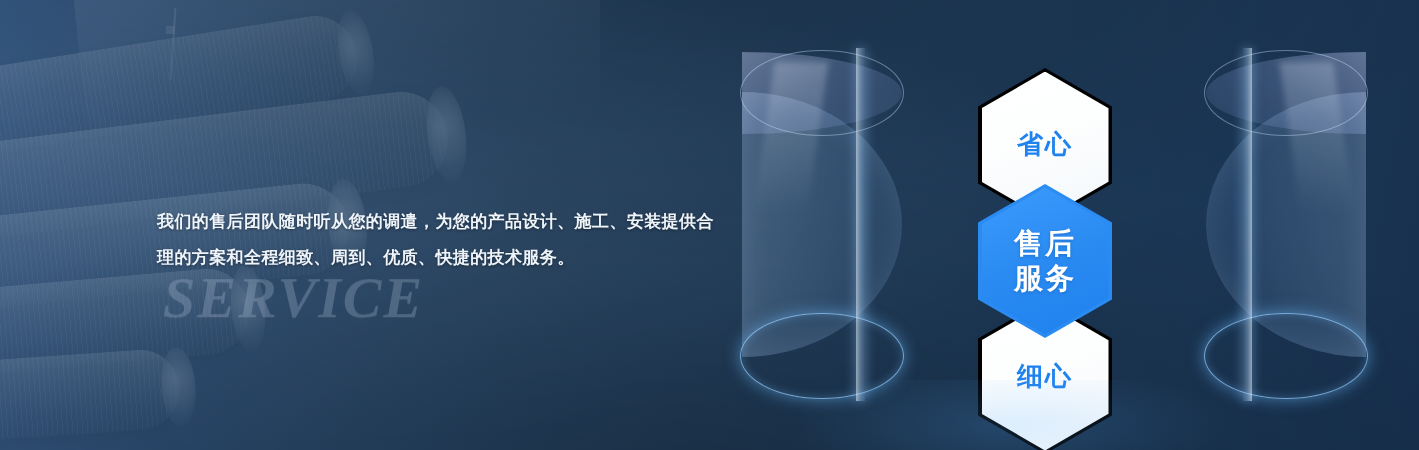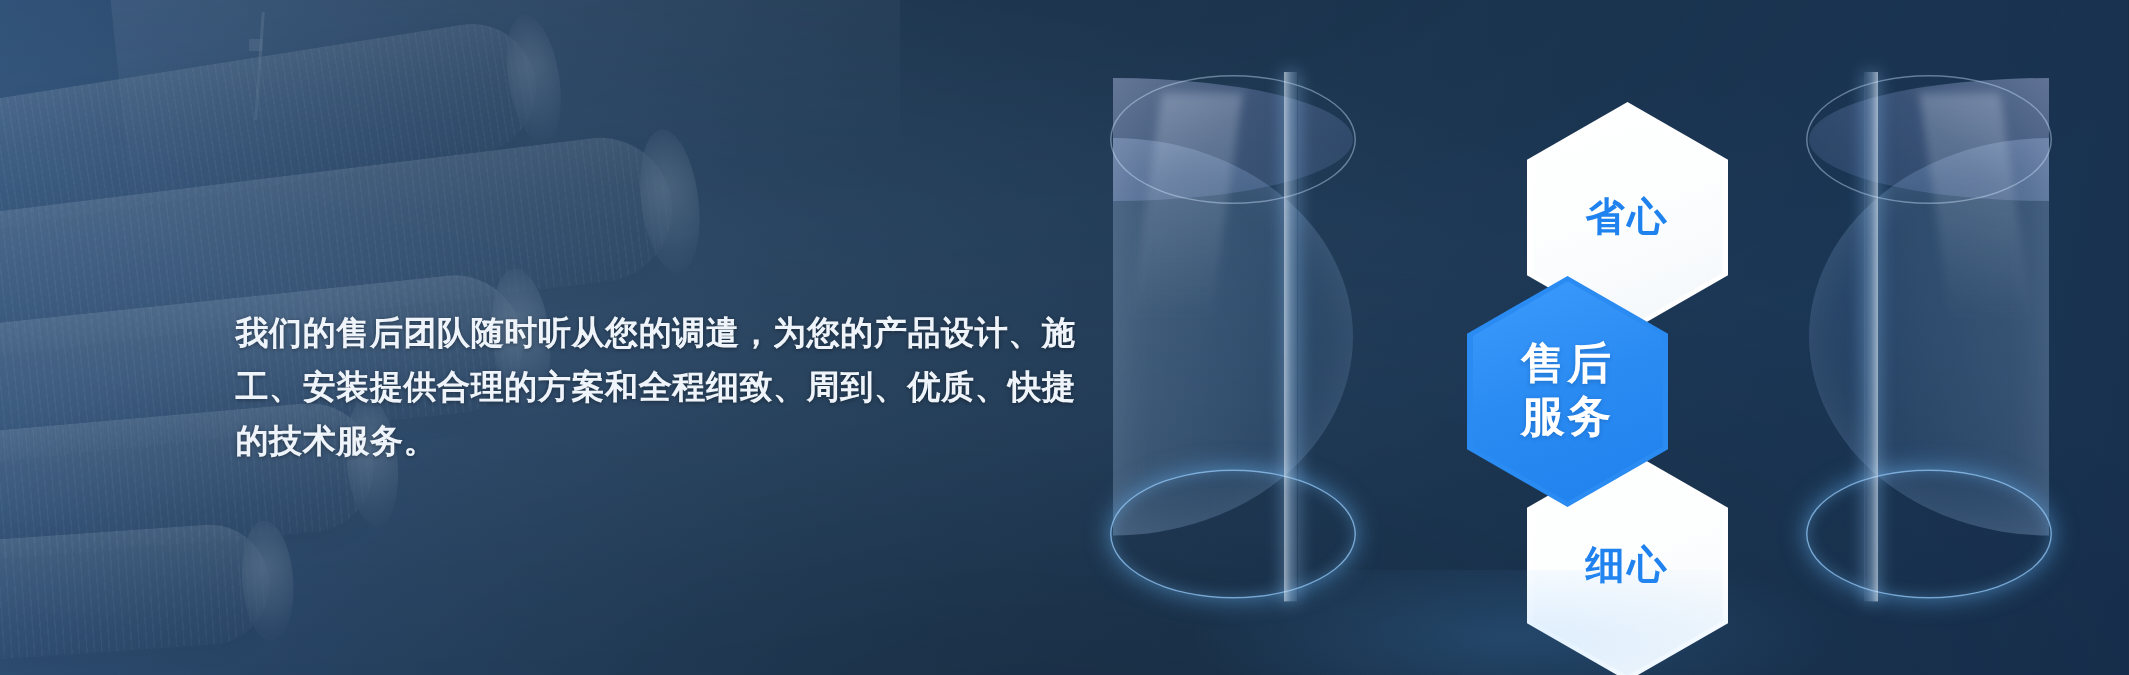--- a/index.html
+++ b/index.html
@@ -112,21 +112,21 @@
     text-shadow: 0 2px 5px rgba(0,0,0,0.35);
   }
   .headline .hl-white {
     color: #ffffff;
     text-shadow: 0 2px 5px rgba(0,0,0,0.35);
   }
   .paragraph {
     position: absolute;
     left: 157px; top: 204px;
     width: 560px;
-    font-size: 22px;
+    font-size: 17px;
     font-weight: 700;
     line-height: 36px;
     color: #eef4fa;
     letter-spacing: 0.4px;
     text-shadow: 0 1px 3px rgba(0,0,0,0.40);
   }
 
   
   .glass {
     position: absolute;
@@ -191,21 +191,21 @@
     align-items: center;
     justify-content: center;
     text-align: center;
   }
   .hex .inner {
     position: absolute;
     inset: 3.5px;
     clip-path: polygon(50% 0%, 100% 25%, 100% 75%, 50% 100%, 0% 75%, 0% 25%);
     background: linear-gradient(160deg, #ffffff 0%, #fdfefe 45%, #f3f7fb 100%);
   }
-  .hex.outer { background: #ffffff; margin-left: 40px; }
+  .hex.outer { background: #000000; }
   .hex.center {
     background: #2a8bf2;
     z-index: 4;
   }
   .hex.center .inner {
     background: linear-gradient(160deg, #3d9bfc 0%, #2a8bf2 48%, #1f81ee 100%);
   }
   .hex .label {
     position: relative;
     z-index: 2;
@@ -264,20 +264,21 @@
     <div class="pipe" style="left:-190px; top:296px; width:480px; height:86px; transform:rotate(-5deg);">
       <div class="cap" style="right:-16px; width:34px;"></div>
     </div>
     <div class="pipe" style="left:-210px; top:372px; width:430px; height:80px; transform:rotate(-4deg);">
       <div class="cap" style="right:-16px; width:34px;"></div>
     </div>
   </div>
 
   <div class="bg-vignette"></div>
 
+  <div class="service-word">SERVICE</div>
 
 
   <div class="paragraph">我们的售后团队随时听从您的调遣，为您的产品设计、施工、安装提供合理的方案和全程细致、周到、优质、快捷的技术服务。</div>
 
   <div class="glass glass-left">
     <div class="body"></div>
     <div class="top-face"></div>
     <div class="ell-top"></div>
     <div class="ell-bot"></div>
     <div class="sheen"></div>

